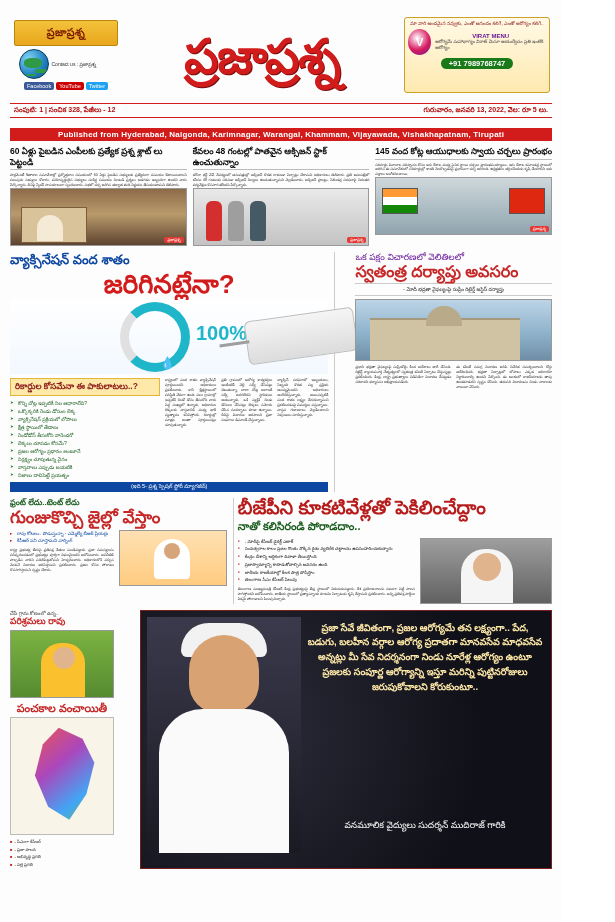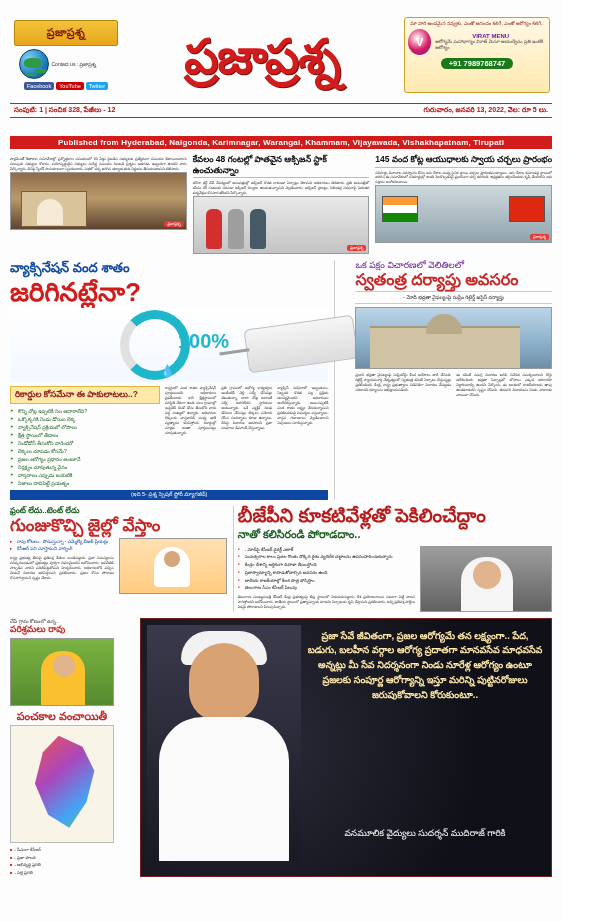--- a/index.html
+++ b/index.html
@@ -99,21 +99,21 @@
 
   
   .meta-bar {
     display: flex; justify-content: space-between; align-items: center;
     border-top: 1px solid #d21b1b; border-bottom: 1px solid #d21b1b;
     font-size: 7px; color: #b31010; font-weight: bold;
     padding: 2px 4px; margin-top: 3px;
   }
   .strip-red {
     background: #d21b1b; color: #fff; text-align: center;
-    font-size: 8px; font-weight: bold; padding: 2px 0; margin-top: 18px;
+    font-size: 8px; font-weight: bold; padding: 2px 0; margin-top: 10px;
     letter-spacing: .2px;
   }
 
   
   .top-row { display: flex; gap: 6px; margin-top: 5px; }
   .tn { flex: 1; }
   .tn-head {
     font-size: 8.5px; font-weight: bold; color: #0a0a0a;
     line-height: 1.25; border-bottom: 1px solid #bbb; padding-bottom: 2px;
   }
@@ -156,32 +156,33 @@
     background: #de2910; border: 1px solid #555;
   }
 
   
   .sec2 { display: flex; gap: 20px; margin-top: 6px; }
   .vax { flex: 1.62; border-right: 1px solid #ccc; padding-right: 6px; }
   .vax-kicker { font-size: 13px; font-weight: bold; color: #0d47a1; }
   .vax-head {
     font-size: 26px; font-weight: bold; color: #d21b1b; line-height: 1;
     margin-top: 1px;
+    text-align: center;
   }
   .vax-art {
     position: relative; height: 74px; margin-top: 3px;
     background: linear-gradient(#ffffff, #f2f8ff);
   }
   .ring {
     position: absolute; left: 110px; top: 2px; width: 70px; height: 70px;
     border-radius: 50%; border: 9px solid #1fb6c9; border-left-color: #e0e0e0;
     box-sizing: border-box;
   }
   .ring-label {
-    position: absolute; left: 168px; top: 22px;
+    position: absolute; left: 186px; top: 22px;
     font-size: 20px; font-weight: bold; color: #1fb6c9;
   }
   .syringe {
     position: absolute; left: 236px; top: 14px; width: 110px; height: 44px;
     background: linear-gradient(#f5f5f5, #dcdcdc);
     border: 1px solid #bdbdbd; border-radius: 6px;
     transform: rotate(-8deg);
   }
   .syringe::after {
     content: ""; position: absolute; left: -28px; top: 18px; width: 30px; height: 3px;
@@ -384,20 +385,21 @@
   <div class="meta-bar">
     <span>సంపుటి: 1 | సంచిక 328, పేజీలు - 12</span>
     <span>గురువారం, జనవరి 13, 2022, వెల: రూ 5 లు.</span>
   </div>
 
   <div class="strip-red">Published from Hyderabad, Nalgonda, Karimnagar, Warangal, Khammam, Vijayawada, Vishakhapatnam, Tirupati</div>
 
   <div class="top-row">
 
     <div class="tn">
+      <div class="tn-head">60 ఏళ్లు పైబడిన ఎంపీలకు ప్రత్యేక ప్రశ్న శ్లాట్ లు పెట్టండి</div>
       <div class="tn-body">
         <div class="tn-text">పార్లమెంట్ శీతాకాల సమావేశాల్లో ప్రశ్నోత్తరాల సమయంలో 60 ఏళ్లు పైబడిన సభ్యులకు ప్రత్యేకంగా సమయం కేటాయించాలని పలువురు సభ్యులు కోరారు. వయోవృద్ధులైన సభ్యులు సుదీర్ఘ సమయం నిలబడి ప్రశ్నలు అడగడం ఇబ్బందిగా ఉందని వారు పేర్కొన్నారు. దీనిపై స్పీకర్ సానుకూలంగా స్పందించారు. సభలో చర్చ జరిగిన తర్వాత తుది నిర్ణయం తీసుకుంటామని తెలిపారు.</div>
       </div>
       <div class="tn-img wide ph-parl">
         <span class="tag">ప్రజాప్రశ్న</span>
       </div>
     </div>
 
     <div class="tn">
       <div class="tn-head">కేవలం 48 గంటల్లో పాతవైన ఆక్సిజన్ స్టాక్ ఉంచుతున్నాం</div>

